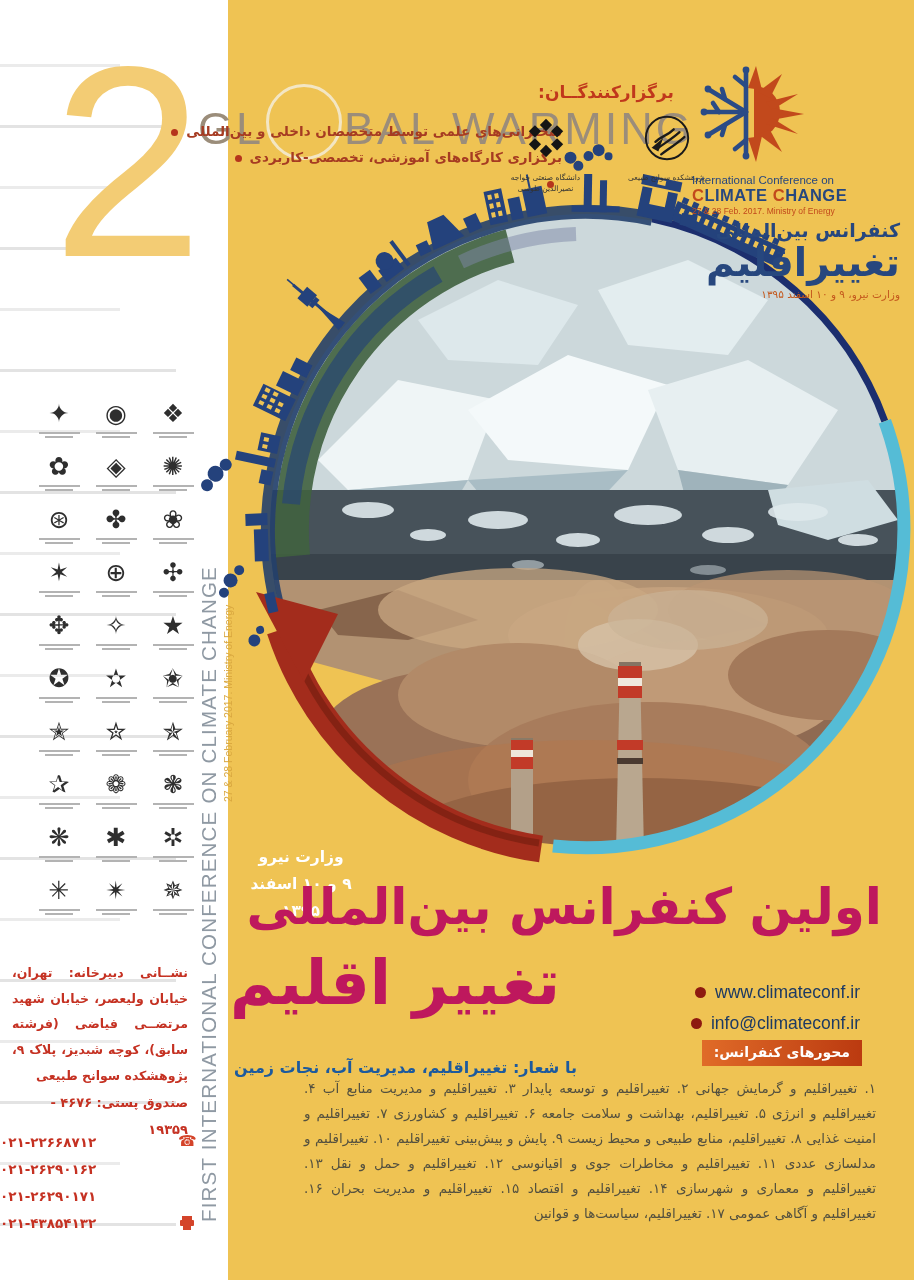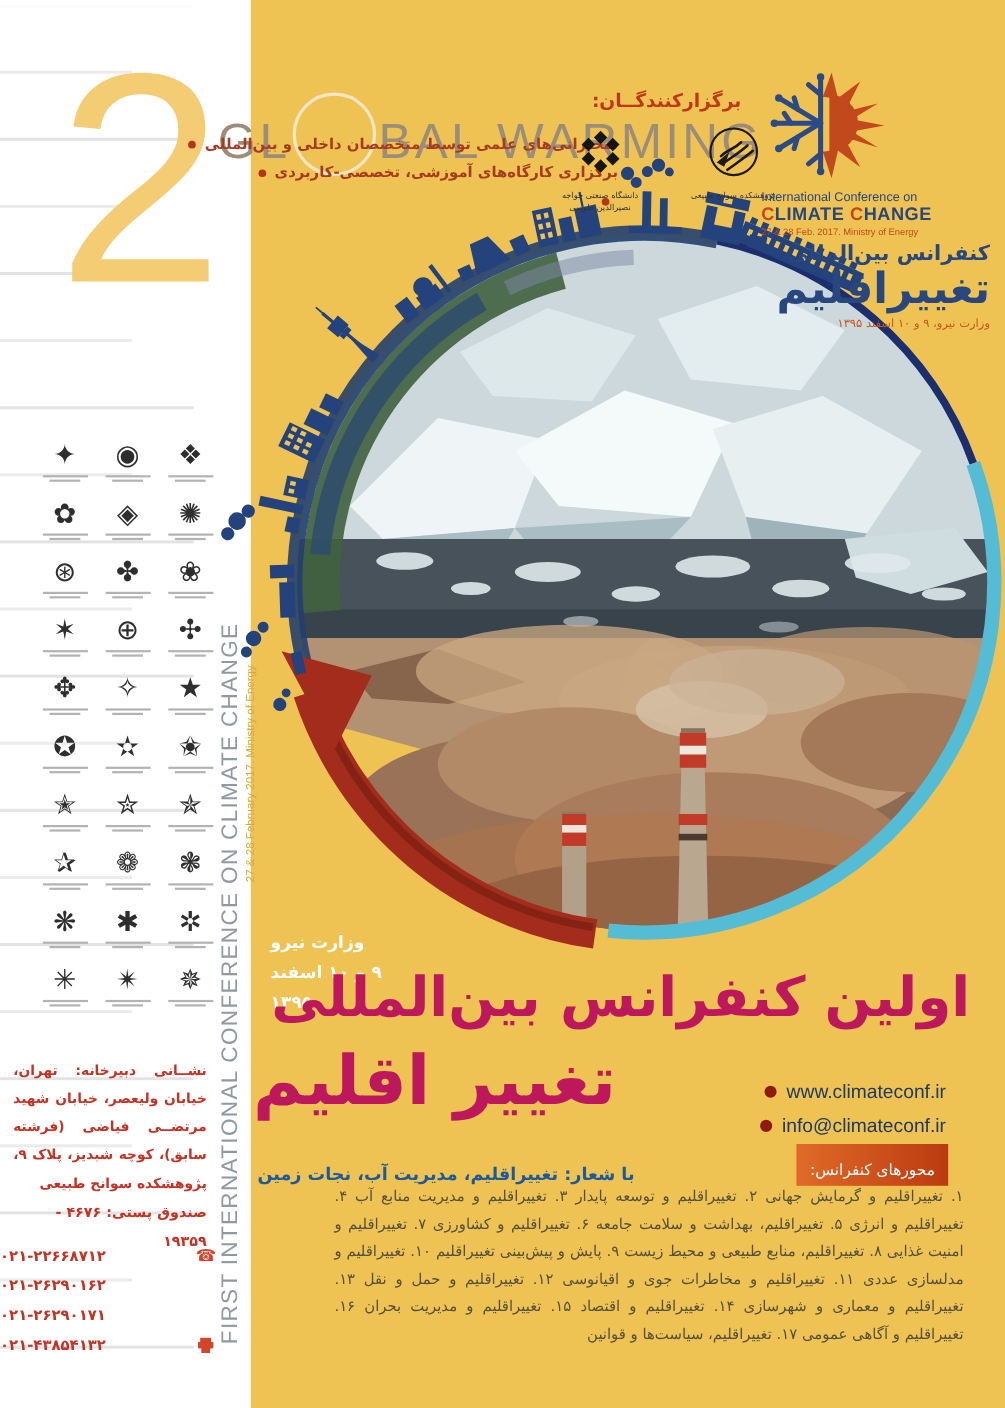--- a/index.html
+++ b/index.html
@@ -70,37 +70,37 @@
   .cl-title{font-family:"Liberation Sans",sans-serif;font-size:16.5px;font-weight:bold;
     color:#27477e;letter-spacing:.5px;}
   .cl-title .red{color:#c2491c;}
   .cl-line3{font-family:"Liberation Sans",sans-serif;font-size:8.5px;color:#c2491c;margin-top:1px;}
   .cl-fa1{direction:rtl;font-size:19px;font-weight:bold;color:#27477e;margin-top:3px;}
   .cl-fa2{direction:rtl;font-size:39px;font-weight:bold;color:#27477e;line-height:1.15;}
   .cl-fa3{direction:rtl;font-size:10.5px;color:#c4581d;margin-top:2px;}
 
   .globe-svg{position:absolute;left:-60px;top:140px;width:760px;height:760px;z-index:2;}
 
-  .mnote{position:absolute;left:18px;top:844px;width:110px;direction:rtl;text-align:left;
+  .mnote{position:absolute;left:18px;top:844px;width:110px;direction:rtl;text-align:center;
     color:#ffffff;font-weight:bold;font-size:15.5px;line-height:1.75;z-index:6;}
 
   .main-title{position:absolute;left:2px;top:878px;width:652px;direction:rtl;
     color:#be185d;font-weight:bold;z-index:6;}
   .main-title .l1{font-size:50px;text-align:right;white-space:nowrap;}
   .main-title .l2{font-size:62px;text-align:left;white-space:nowrap;margin-top:10px;}
   .slogan{position:absolute;left:6px;top:1058px;direction:rtl;color:#1c5a9e;
     font-weight:bold;font-size:16px;z-index:6;white-space:nowrap;}
 
   .urls{position:absolute;right:54px;top:982px;z-index:6;}
   .url-row{display:flex;justify-content:flex-end;align-items:center;gap:9px;margin-bottom:10px;
     font-family:"Liberation Sans",sans-serif;font-size:17.5px;color:#1d3a63;}
   .u-dot{width:11px;height:11px;border-radius:50%;background:#8e1a10;}
 
   .topics-box{position:absolute;right:52px;top:1040px;background:linear-gradient(90deg,#e06b28,#bb3a10);
-    color:#fff;font-weight:normal;font-size:14px;padding:16px 12px 6px;direction:rtl;z-index:6;}
+    color:#fff;font-weight:bold;font-size:14px;padding:4px 12px 6px;direction:rtl;z-index:6;}
   .topics-text{position:absolute;right:38px;top:1076px;width:572px;direction:rtl;
     text-align:justify;color:#53503f;font-size:13.5px;line-height:1.85;z-index:6;}
 </style>
 </head>
 <body>
 
 <div class="margin-rules"></div>
 
 <div class="edition latin">2</div>
 

